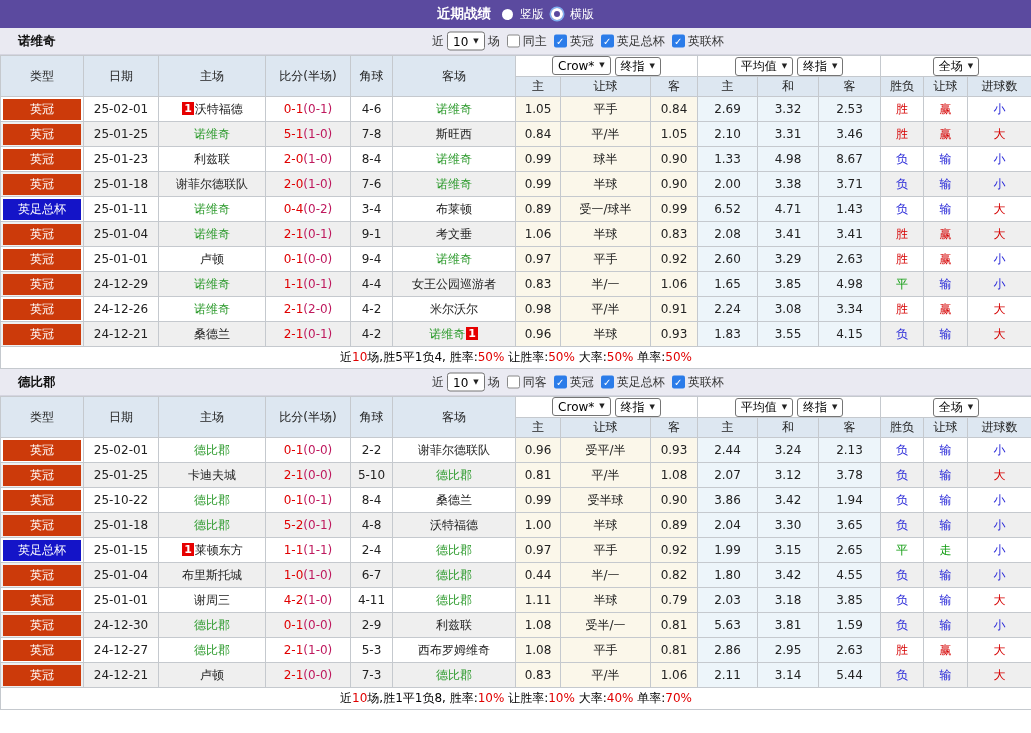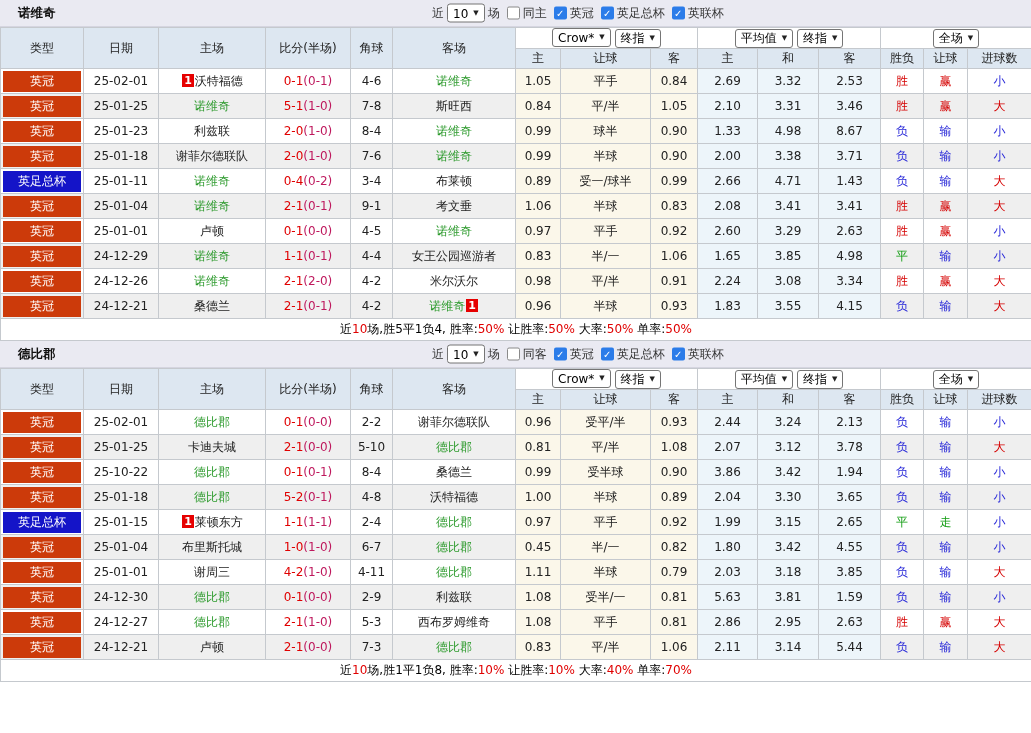--- a/index.html
+++ b/index.html
@@ -44,20 +44,27 @@
 
   .green { color:#2e9b2e; }
   .ft { color:#e00000; }
   .ht { color:#be185d; }
   .crd { display:inline-block; background:#e60000; color:#fff; font-size:11px; line-height:13px; padding:0 2px; font-weight:bold; margin:0 1px; vertical-align:1px; }
 </style>
 </head>
 <body>
 
 <div class="page">
+  <div class="topbar">
+    <span class="topbar-title">近期战绩</span>
+    <span class="radio filled"></span>
+    <span class="radio-label">竖版</span>
+    <span class="radio ring"></span>
+    <span class="radio-label">横版</span>
+  </div>
   <div id="sections">
   <section class="sec">
     <div class="sec-head">
       <span class="team-title">诺维奇</span>
       <div class="controls">
         <span>近</span>
         <span class="fsel">
           <span>10</span>
           <span class="caret">▼</span>
         </span>
@@ -223,21 +230,21 @@
                 <div class="type-badge cup">英足总杯</div>
               </td>
     <td class="plain">25-01-11</td>
     <td class="plain"><span class="green">诺维奇</span></td>
     <td class="plain"><span class="ft">0-4</span><span class="ht">(0-2)</span></td>
     <td class="plain">3-4</td>
     <td class="plain"><span>布莱顿</span></td>
     <td class="cream">0.89</td>
     <td class="cream">受一/球半</td>
     <td class="cream">0.99</td>
-    <td class="blue">2.66</td>
+    <td class="blue">6.52</td>
     <td class="blue">4.71</td>
     <td class="blue">1.43</td>
     <td class="plain" style="color: rgb(38, 38, 216);">负</td>
     <td class="plain" style="color: rgb(38, 38, 216);">输</td>
     <td class="plain" style="color: rgb(213, 0, 0);">大</td>
   </tr>
 
   <tr>
     <td class="plain">
                 <div class="type-badge league">英冠</div>
@@ -258,21 +265,21 @@
     <td class="plain" style="color: rgb(213, 0, 0);">大</td>
   </tr>
 
   <tr>
     <td class="plain">
                 <div class="type-badge league">英冠</div>
               </td>
     <td class="plain">25-01-01</td>
     <td class="plain"><span>卢顿</span></td>
     <td class="plain"><span class="ft">0-1</span><span class="ht">(0-0)</span></td>
-    <td class="plain">4-5</td>
+    <td class="plain">9-4</td>
     <td class="plain"><span class="green">诺维奇</span></td>
     <td class="cream">0.97</td>
     <td class="cream">平手</td>
     <td class="cream">0.92</td>
     <td class="blue">2.60</td>
     <td class="blue">3.29</td>
     <td class="blue">2.63</td>
     <td class="plain" style="color: rgb(213, 0, 0);">胜</td>
     <td class="plain" style="color: rgb(213, 0, 0);">赢</td>
     <td class="plain" style="color: rgb(38, 38, 216);">小</td>
@@ -534,21 +541,21 @@
 
   <tr>
     <td class="plain">
                 <div class="type-badge league">英冠</div>
               </td>
     <td class="plain">25-01-04</td>
     <td class="plain"><span>布里斯托城</span></td>
     <td class="plain"><span class="ft">1-0</span><span class="ht">(1-0)</span></td>
     <td class="plain">6-7</td>
     <td class="plain"><span class="green">德比郡</span></td>
-    <td class="cream">0.45</td>
+    <td class="cream">0.44</td>
     <td class="cream">半/一</td>
     <td class="cream">0.82</td>
     <td class="blue">1.80</td>
     <td class="blue">3.42</td>
     <td class="blue">4.55</td>
     <td class="plain" style="color: rgb(38, 38, 216);">负</td>
     <td class="plain" style="color: rgb(38, 38, 216);">输</td>
     <td class="plain" style="color: rgb(38, 38, 216);">小</td>
   </tr>
 

